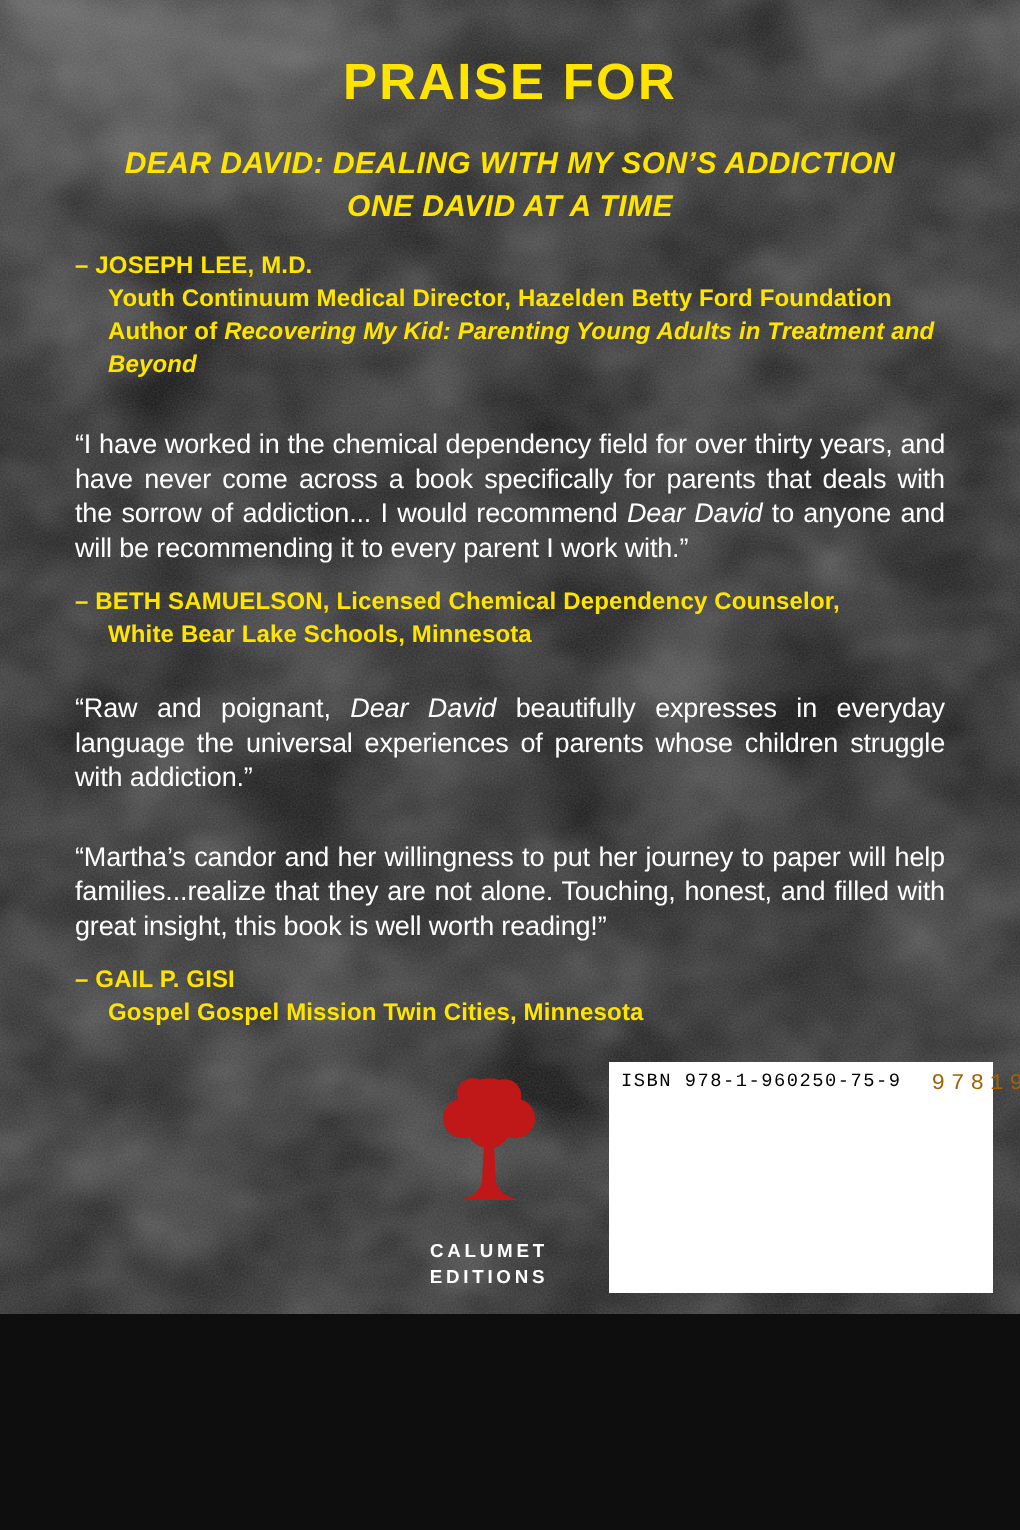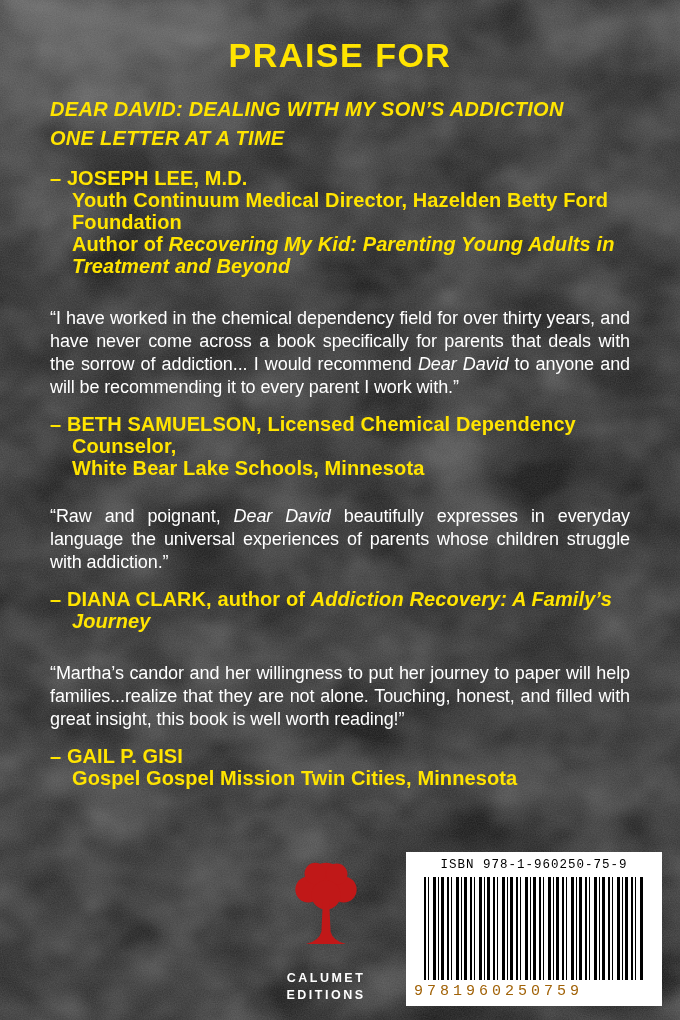--- a/index.html
+++ b/index.html
@@ -8,21 +8,21 @@
     --red:#c01818;
   }
   *{box-sizing:border-box;}
   html,body{margin:0;padding:0;}
   body{
     width:680px;height:1020px;overflow:hidden;
     background:#0e0e0e;
     font-family:"Liberation Sans", sans-serif;
   }
   .cover{
-    position:relative;width:680px;height:1020px;overflow:hidden;
+    position:relative;width:680px;height:876px;overflow:hidden;
     background:
       radial-gradient(ellipse 420px 260px at 12% 4%, rgba(160,160,160,.38), rgba(160,160,160,0) 70%),
       radial-gradient(ellipse 500px 300px at 95% 10%, rgba(115,115,115,.20), rgba(115,115,115,0) 70%),
       radial-gradient(ellipse 620px 420px at 45% 45%, rgba(95,95,95,.10), rgba(95,95,95,0) 70%),
       radial-gradient(ellipse 520px 360px at 12% 82%, rgba(125,125,125,.16), rgba(125,125,125,0) 70%),
       radial-gradient(ellipse 420px 300px at 92% 75%, rgba(105,105,105,.12), rgba(105,105,105,0) 70%),
       #161616;
   }
   .grain{position:absolute;left:0;top:0;z-index:0;pointer-events:none;}
   .content{
@@ -30,32 +30,32 @@
     padding:0 50px;
   }
   .praise{
     margin:36px 0 0 0;
     font-size:34px;font-weight:800;letter-spacing:1.5px;
     text-align:center;color:var(--yellow);
   }
   .book-title{
     margin-top:20px;
     font-size:20px;font-weight:700;font-style:italic;letter-spacing:.3px;
-    line-height:29px;color:var(--yellow);
+    line-height:29px;text-align:center;color:var(--yellow);
   }
   .quote-block{
     margin-top:22px;
     font-size:18px;line-height:23px;letter-spacing:-0.1px;
     color:var(--white);text-align:justify;
   }
   .quote-block.gap-md{margin-top:26px;}
   .quote-block.gap-lg{margin-top:30px;}
   .attribution{
     margin-top:14px;
-    font-size:20px;font-weight:700;line-height:22px;letter-spacing:.1px;
+    font-size:16px;font-weight:700;line-height:22px;letter-spacing:.1px;
     color:var(--yellow);
   }
   .attr-line{padding-left:22px;}
   .attr-line.first{text-indent:-22px;}
   em{font-style:italic;}
   .footer{
     position:absolute;z-index:2;
     right:18px;bottom:14px;left:0;
     display:flex;align-items:flex-end;justify-content:flex-end;
   }
@@ -64,21 +64,21 @@
     margin-right:34px;margin-bottom:2px;
   }
   .tree{display:block;}
   .publisher{
     margin-top:19px;color:var(--white);
     font-size:12.5px;font-weight:700;letter-spacing:2.5px;
     line-height:1.35;text-align:center;
   }
   .barcode-box{
     width:256px;height:154px;background:#ffffff;
-    display:flex;flex-direction:column;
+    display:flex;flex-direction:row;
     padding:6px 8px 6px;
   }
   .isbn-label{
     font-family:"Liberation Mono", monospace;
     font-size:12.5px;color:#000;text-align:center;letter-spacing:1px;
     white-space:nowrap;
   }
   .bars{
     flex:1;margin:5px 10px 3px;
     background:repeating-linear-gradient(90deg,
@@ -111,39 +111,36 @@
     <rect width="680" height="1020" filter="url(#coarse)" opacity="0.45"></rect>
     <rect width="680" height="1020" filter="url(#fine)"></rect>
   </svg>
 
   <div class="content">
 
     <h1 class="praise">PRAISE FOR</h1>
 
     <div class="book-title">
       <div>DEAR DAVID: DEALING WITH MY SON’S ADDICTION</div>
-      <div>ONE LETTER AT A TIME</div>
+      <div>ONE DAVID AT A TIME</div>
     </div>
 
     <section class="attribution">
         <div class="attr-line first"><span>–  JOSEPH LEE, M.D.</span></div>
         <div class="attr-line"><span>Youth Continuum Medical Director, Hazelden Betty Ford Foundation</span></div>
         <div class="attr-line"><span>Author of </span><em>Recovering My Kid: Parenting Young Adults in Treatment and Beyond</em></div>
       </section>
 
     <section class="quote-block gap-lg"><span>“I have worked in the chemical dependency field for over thirty years, and have never come across a book specifically for parents that deals with the sorrow of addiction... I would recommend </span><em>Dear David</em><span> to anyone and will be recommending it to every parent I work with.”</span></section>
     <section class="attribution">
         <div class="attr-line first"><span>– BETH SAMUELSON, Licensed Chemical Dependency Counselor,</span></div>
         <div class="attr-line"><span>White Bear Lake Schools, Minnesota</span></div>
       </section>
 
     <section class="quote-block gap-md"><span>“Raw and poignant, </span><em>Dear David</em><span> beautifully expresses in everyday language the universal experiences of parents whose children struggle with addiction.”</span></section>
-    <section class="attribution">
-        <div class="attr-line first"><span>– DIANA CLARK, author of </span><em>Addiction Recovery: A Family’s Journey</em></div>
-      </section>
 
     <section class="quote-block gap-lg"><span>“Martha’s candor and her willingness to put her journey to paper will help families...realize that they are not alone. Touching, honest, and filled with great insight, this book is well worth reading!”</span></section>
     <section class="attribution">
         <div class="attr-line first"><span>– GAIL P. GISI</span></div>
         <div class="attr-line"><span>Gospel Gospel Mission Twin Cities, Minnesota</span></div>
       </section>
 
   </div>
 
   <footer class="footer">

